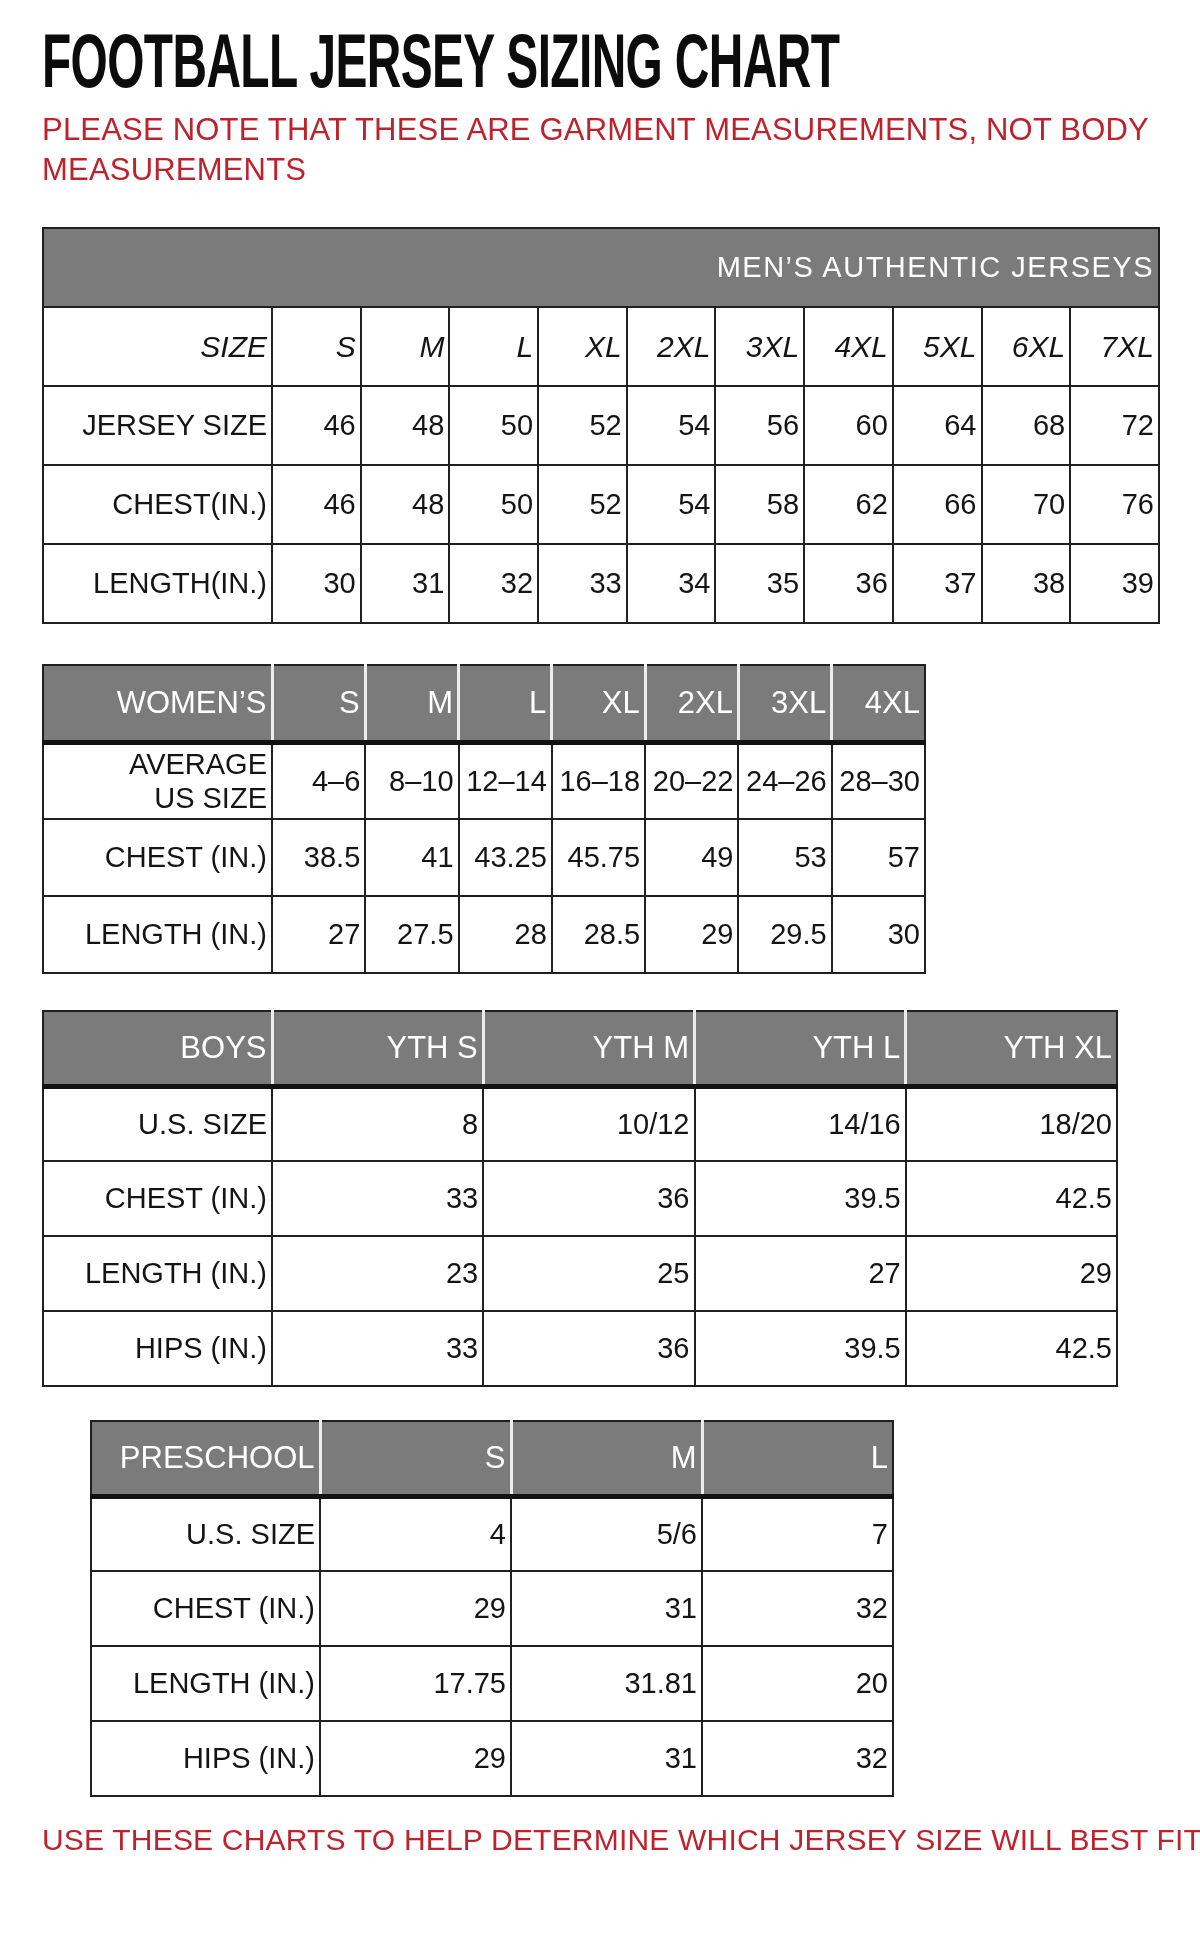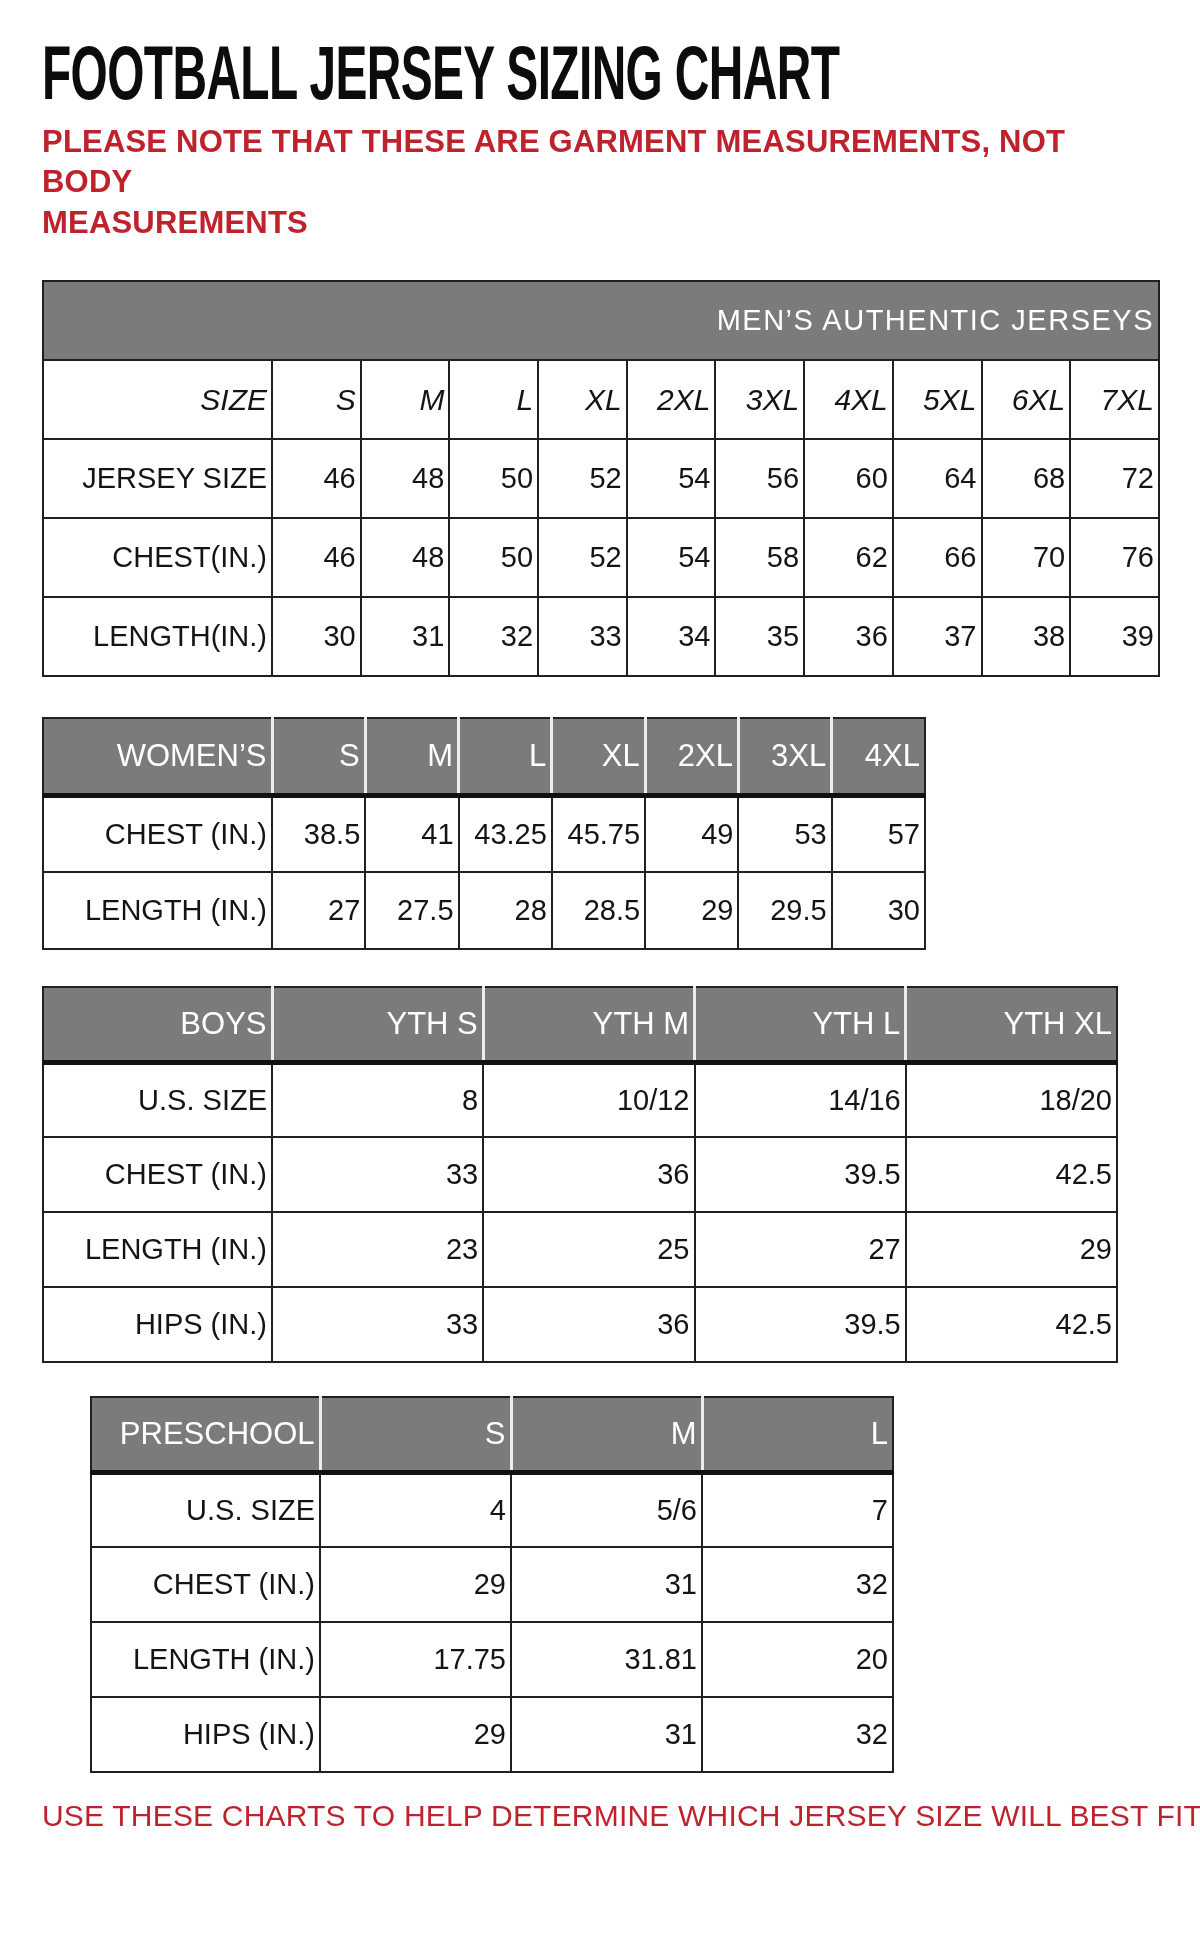--- a/index.html
+++ b/index.html
@@ -10,41 +10,41 @@
     --text-dark: #141414;
   }
   * { margin: 0; padding: 0; box-sizing: border-box; }
   html, body { background: #ffffff; }
   body { font-family: "Liberation Sans", sans-serif; color: var(--text-dark); }
 
   .page {
     width: 1200px;
     height: 1942px;
     background: #ffffff;
-    padding: 32px 40px 0 42px;
+    padding: 20px 40px 0 42px;
     overflow: hidden;
   }
 
   .title {
     font-size: 76px;
     font-weight: bold;
     color: #0c0c0c;
     line-height: 1.02;
     letter-spacing: -1px;
     white-space: nowrap;
     transform: scaleX(0.63);
     transform-origin: left center;
     margin: 2px 0 10px 0;
   }
 
   .subtitle {
     color: var(--accent-red);
     font-size: 31px;
     line-height: 1.32;
-    font-weight: 700;
+    font-weight: 400;
     letter-spacing: 0.2px;
     white-space: pre-line;
   }
 
   table.tbl {
     border-collapse: collapse;
     table-layout: fixed;
     border: 2px solid var(--border-dark);
     text-align: right;
     color: var(--text-dark);
@@ -206,20 +206,31 @@
           <th>M</th>
           <th>L</th>
           <th>XL</th>
           <th>2XL</th>
           <th>3XL</th>
           <th>4XL</th>
         </tr>
       </thead>
       <tbody>
         <tr>
+          <td class="row-label">AVERAGE
+US SIZE</td>
+          <td>4–6</td>
+          <td>8–10</td>
+          <td>12–14</td>
+          <td>16–18</td>
+          <td>20–22</td>
+          <td>24–26</td>
+          <td>28–30</td>
+        </tr>
+        <tr>
           <td class="row-label">CHEST (IN.)</td>
           <td>38.5</td>
           <td>41</td>
           <td>43.25</td>
           <td>45.75</td>
           <td>49</td>
           <td>53</td>
           <td>57</td>
         </tr>
         <tr>

